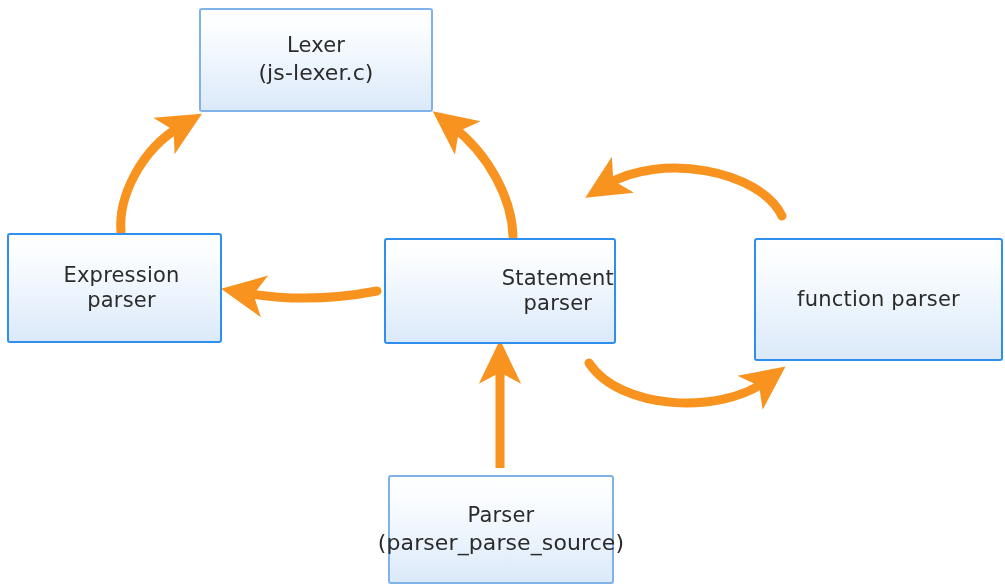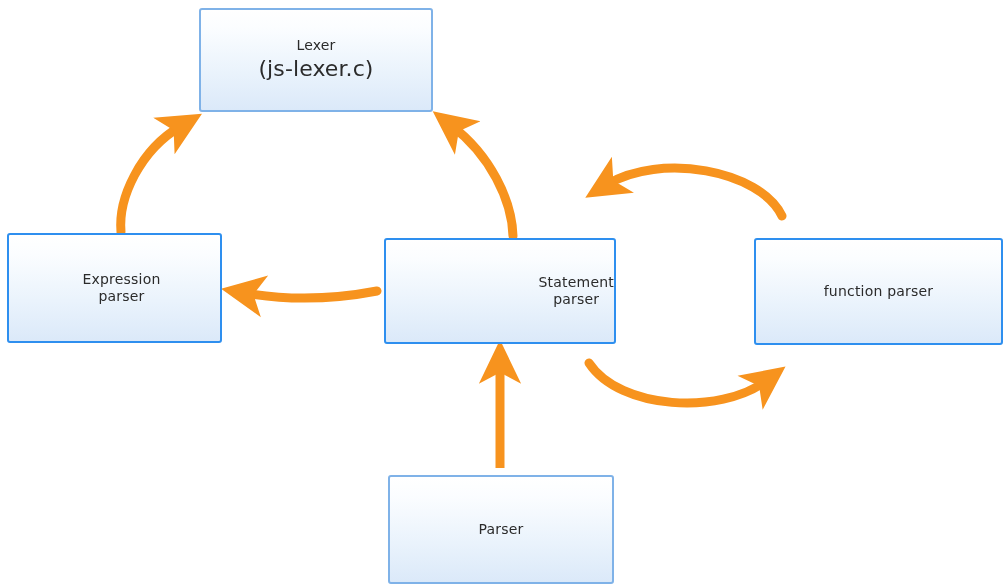--- a/index.html
+++ b/index.html
@@ -27,21 +27,21 @@
     background: linear-gradient(to bottom, #ffffff 0%, #fbfdff 18%, #eaf3fc 62%, #dbe9f9 100%);
     border-style: solid;
     border-width: 2px;
     border-radius: 3px;
     text-align: center;
     color: #2b2b2b;
     line-height: 1.2;
     z-index: 3;
   }
   .node .title {
-    font-size: 14px;
+    font-size: 21px;
     letter-spacing: 0.2px;
     white-space: pre-line;
   }
   .node .sub {
     font-size: 22px;
     letter-spacing: 0.1px;
     margin-top: 2px;
   }
   .node.pale {
     border-color: #7fb2e8;
@@ -103,21 +103,22 @@
   <div class="node vivid" style="left:7px; top:233px; width:215px; height:110px;padding-left:14px;">
     <div class="title">Expression
 parser</div>
   </div>
 
   <div class="node vivid" style="left:384px; top:238px; width:232px; height:106px;align-items:flex-end;">
     <div class="title">Statement
 parser</div>
   </div>
 
-  <div class="node vivid" style="left:754px; top:238px; width:249px; height:107px;">
+  <div class="node vivid" style="left:754px; top:238px; width:249px; height:123px;">
     <div class="title">function parser</div>
   </div>
 
   <div class="node pale" style="left:388px; top:475px; width:226px; height:109px;">
     <div class="title">Parser</div>
+    <div class="sub">(parser_parse_source)</div>
   </div>
 
 </div>
 
 </body></html>

